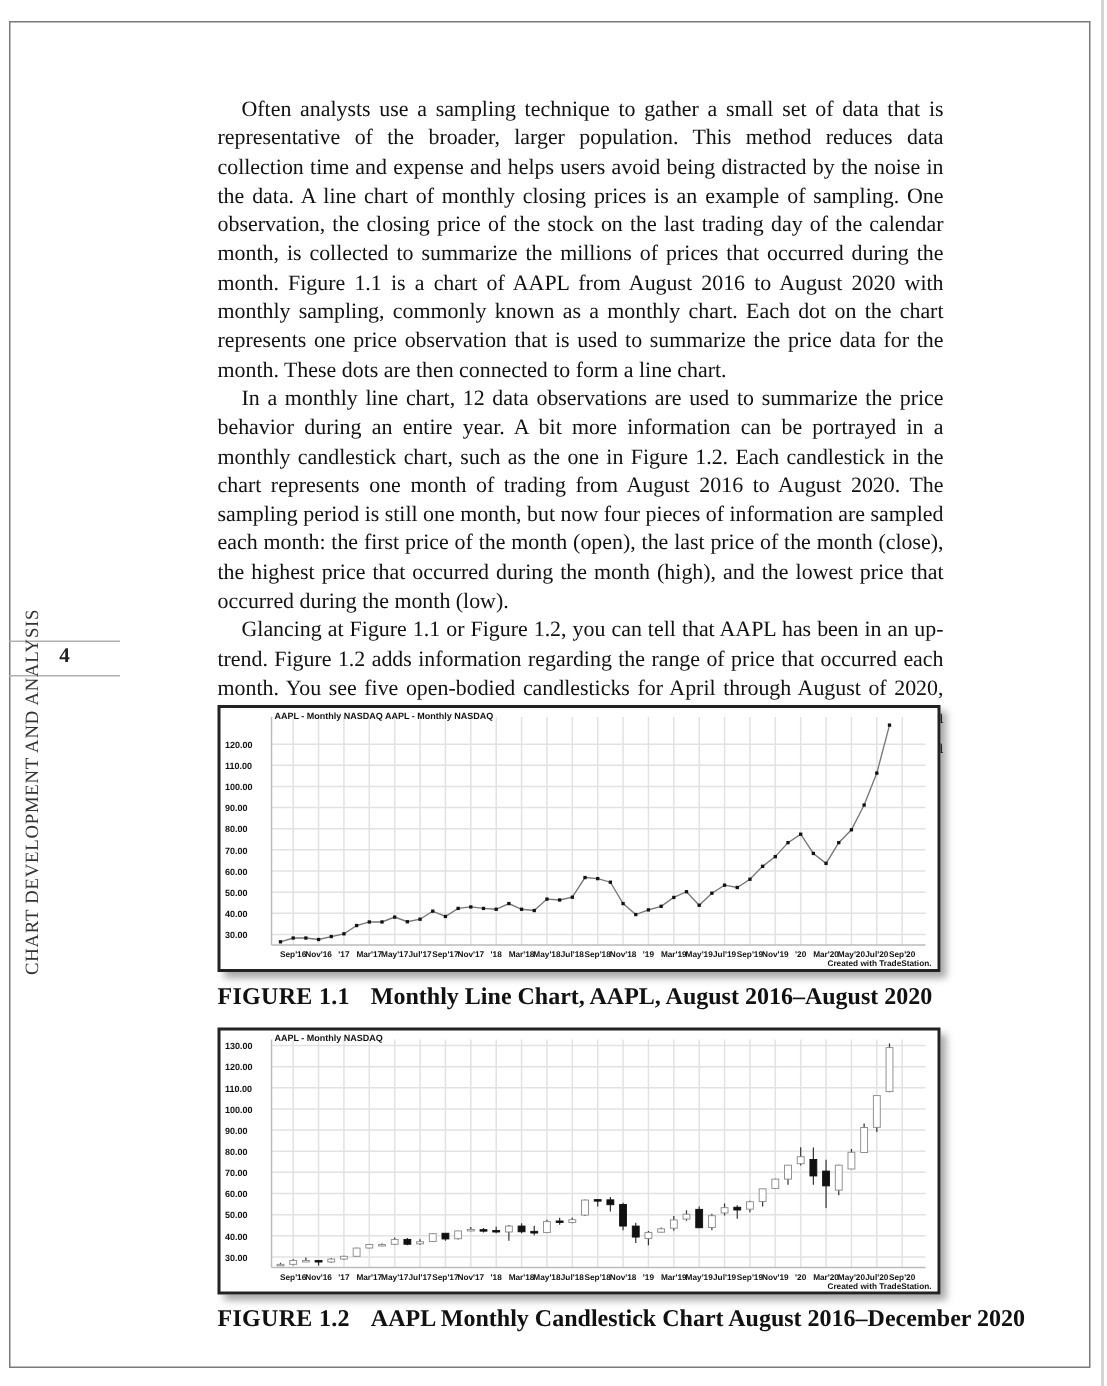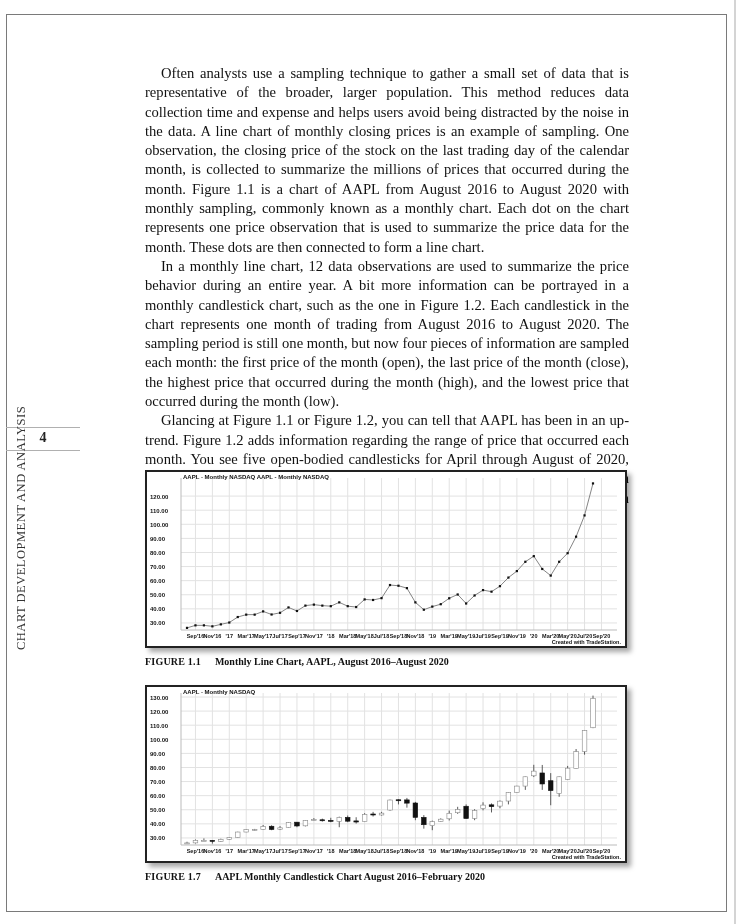--- a/index.html
+++ b/index.html
@@ -6,21 +6,21 @@
   body { width:738px; height:924px; position:relative; overflow:hidden; font-family:"Liberation Serif", serif; }
   .page-frame { position:absolute; left:6px; top:14px; width:721px; height:898px; border:1px solid #7a7a7a; box-sizing:border-box; background:#fff; }
   .scroll-edge { position:absolute; left:734px; top:0; width:2px; height:924px; background:#d4d4d4; }
   .body-text { position:absolute; left:145px; top:64px; width:484px; font-size:14.6px; line-height:19.3px; color:#111; text-align:justify; hyphens:manual; }
   .body-text p { margin:0; text-indent:16px; }
   .page-num-box { position:absolute; left:6px; top:427px; width:74px; height:22px; border-top:1px solid #b0b0b0; border-bottom:1px solid #b0b0b0; }
   .page-num { position:absolute; left:0; width:74px; top:2px; text-align:center; font-family:"Liberation Serif", serif; font-weight:bold; font-size:14px; color:#222; }
   .running-head { position:absolute; left:14px; top:650px; transform-origin:0 0; transform:rotate(-90deg); font-family:"Liberation Serif", serif; font-size:12.5px; letter-spacing:0.5px; color:#333; white-space:nowrap; }
   .chart-box { position:absolute; left:145px; width:482px; height:178px; border:2px solid #222; box-sizing:border-box; background:#fff; box-shadow:4px 4px 5px rgba(0,0,0,0.35); }
   .chart-svg { position:absolute; left:0; top:0; }
-  .caption { position:absolute; left:145px; font-family:"Liberation Serif", serif; font-size:10px; color:#111; white-space:nowrap; }
+  .caption { position:absolute; left:145px; font-family:"Liberation Serif", serif; font-size:16px; color:#111; white-space:nowrap; }
   .caption .fig { font-weight:bold; letter-spacing:0.2px; margin-right:14px; }
   .caption .title { font-weight:bold; }
   .svgtext { font-family:"Liberation Sans", sans-serif; font-weight:bold; }
 </style>
 </head>
 <body>
 
 <div class="scroll-edge"></div>
 <div class="page-frame"></div>
 
@@ -339,14 +339,14 @@
       <rect x="418.325" y="81.18095238095238" width="4.6" height="11.135238095238108" fill="#fff" stroke="#888" stroke-width="0.6"></rect>
       <line x1="429.08333333333337" x2="429.08333333333337" y1="62.01142857142858" y2="81.46285714285715" stroke="#333" stroke-width="0.8"></line>
       <rect x="426.78333333333336" y="64.6895238095238" width="4.6" height="16.63238095238094" fill="#fff" stroke="#888" stroke-width="0.6"></rect>
       <line x1="437.5416666666667" x2="437.5416666666667" y1="43.2647619047619" y2="67.64952380952383" stroke="#333" stroke-width="0.8"></line>
       <rect x="435.2416666666667" y="43.405714285714296" width="4.6" height="21.142857142857125" fill="#fff" stroke="#888" stroke-width="0.6"></rect>
       <line x1="446" x2="446" y1="8.590476190476181" y2="41.15047619047617" stroke="#333" stroke-width="0.8"></line>
       <rect x="443.7" y="11.409523809523819" width="4.6" height="29.318095238095225" fill="#fff" stroke="#888" stroke-width="0.6"></rect>
     </svg>
 </div>
 <div class="caption" style="top:871px;">
-  <span class="fig">FIGURE 1.7</span><span class="title">AAPL Monthly Candlestick Chart August 2016–February 2020</span>
+  <span class="fig">FIGURE 1.2</span><span class="title">AAPL Monthly Candlestick Chart August 2016–December 2020</span>
 </div>
 
 </body></html>

